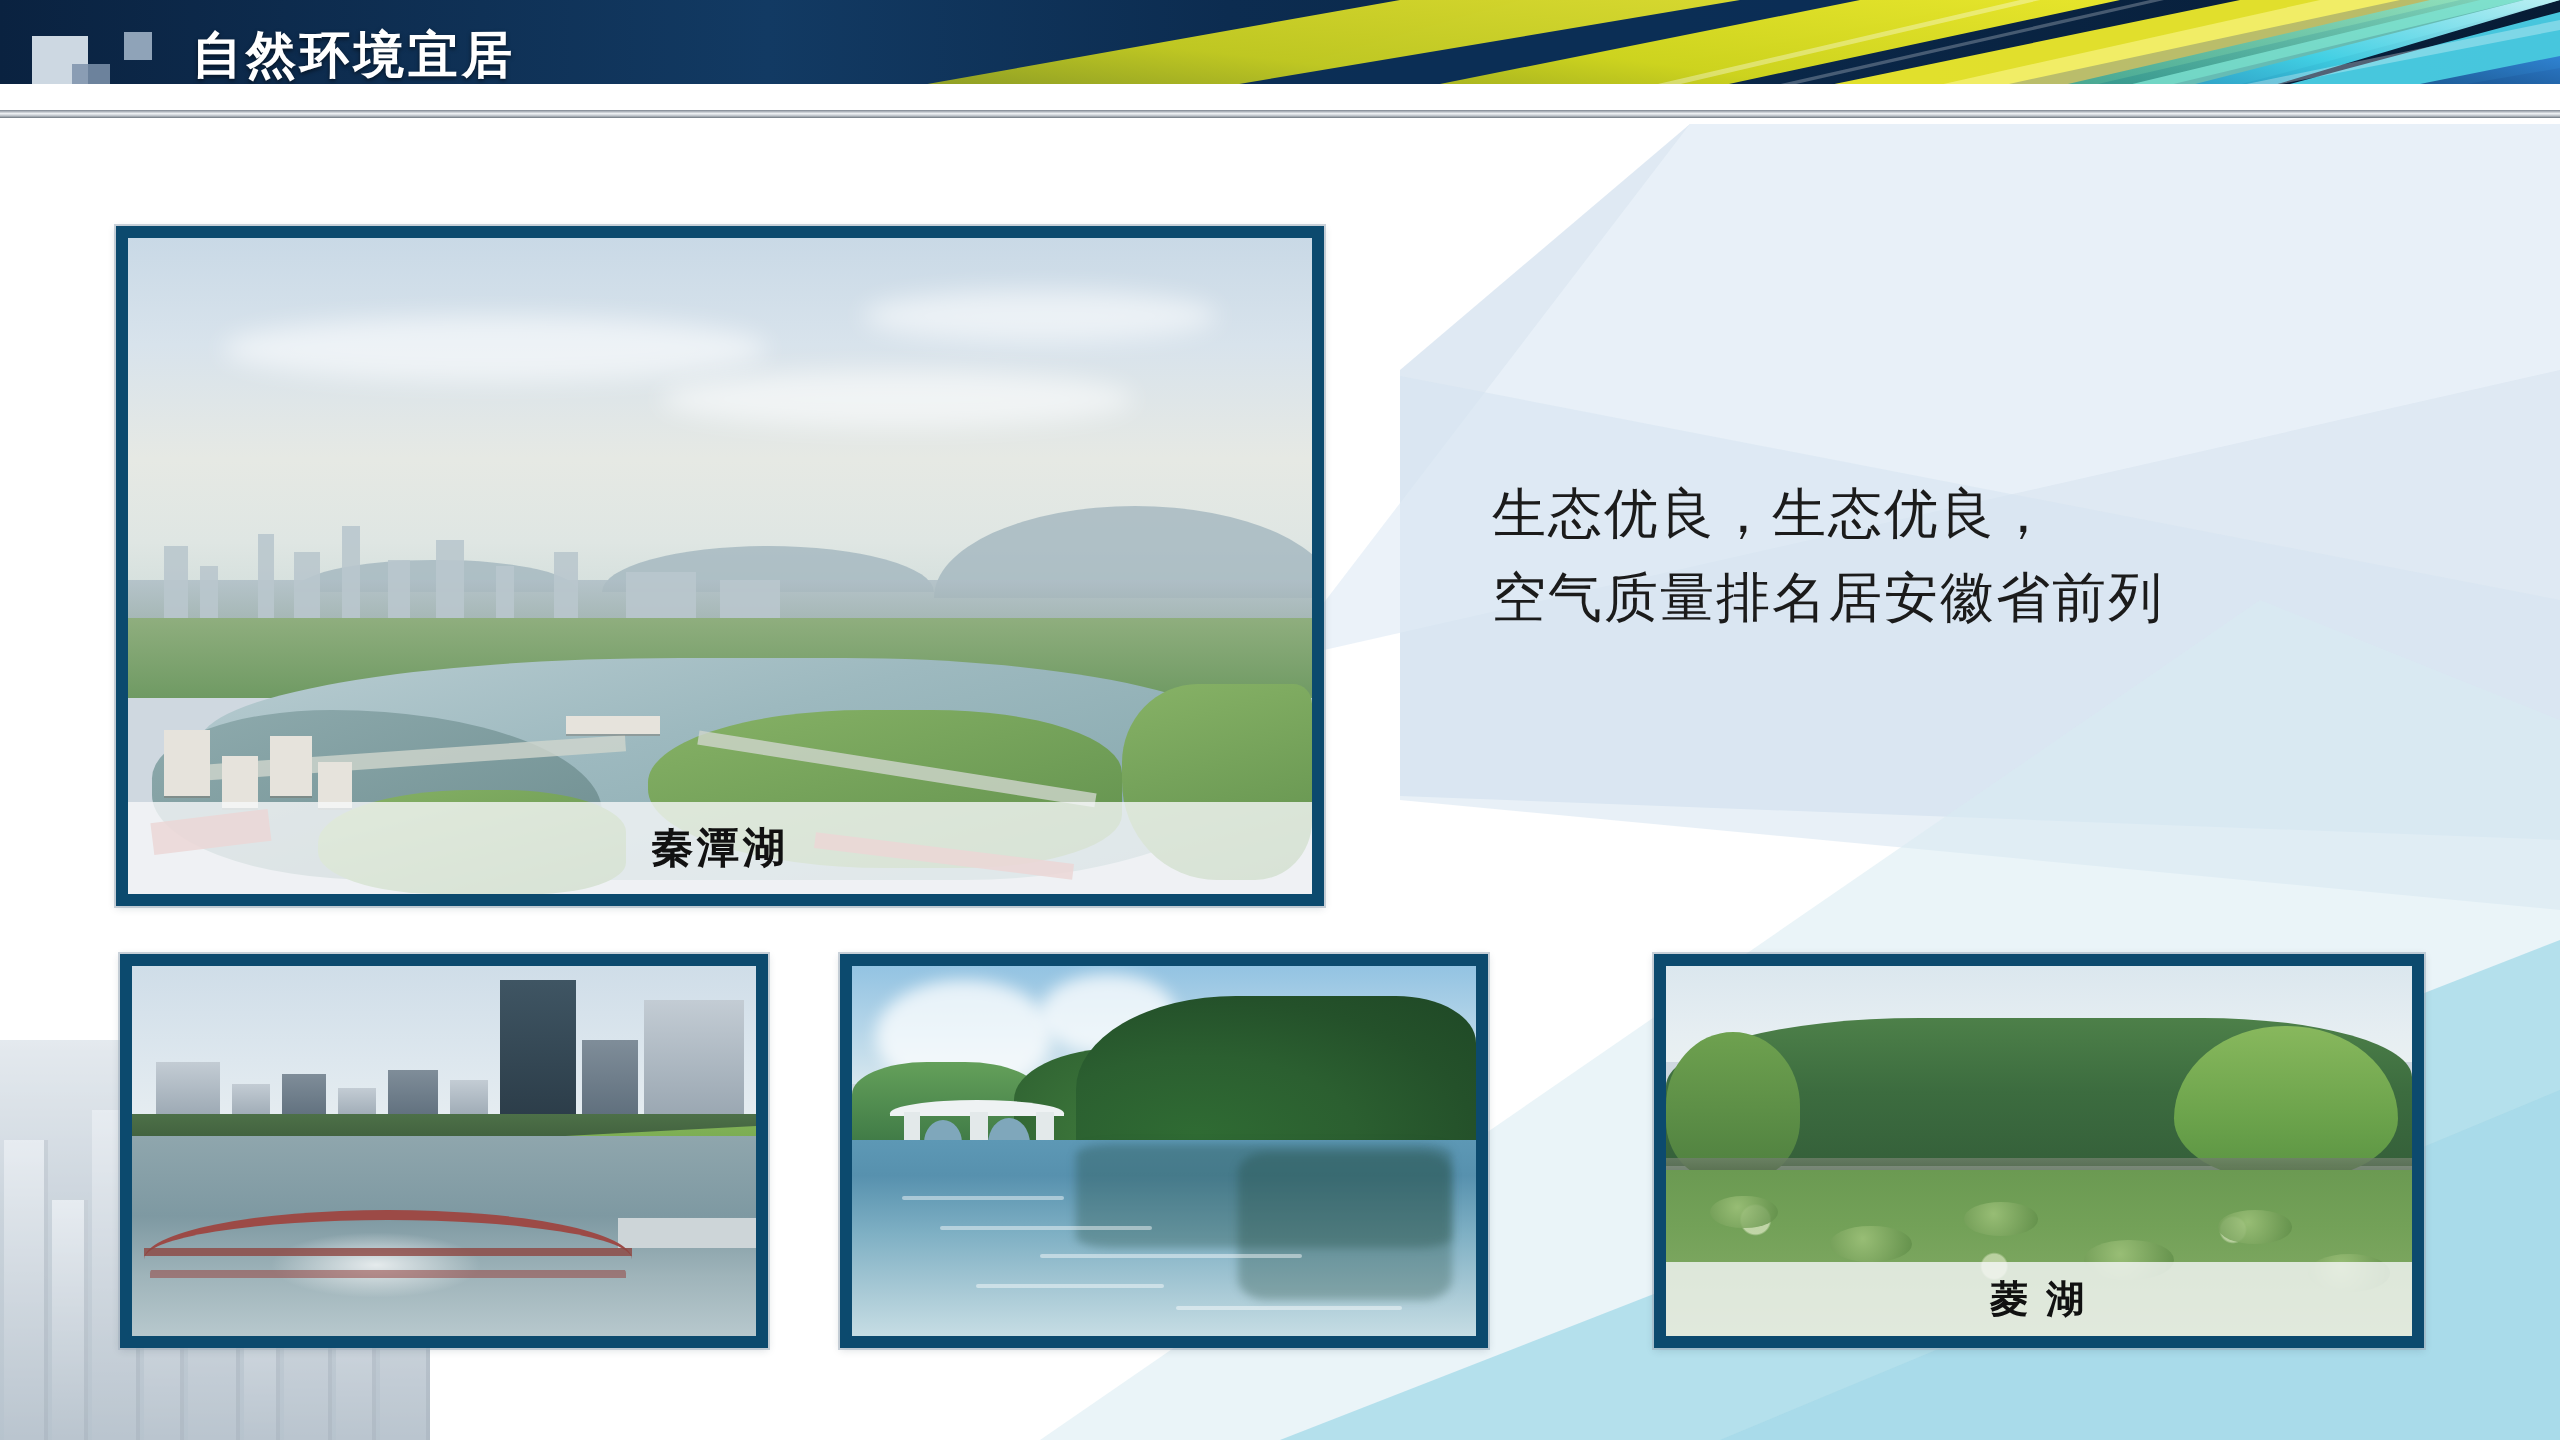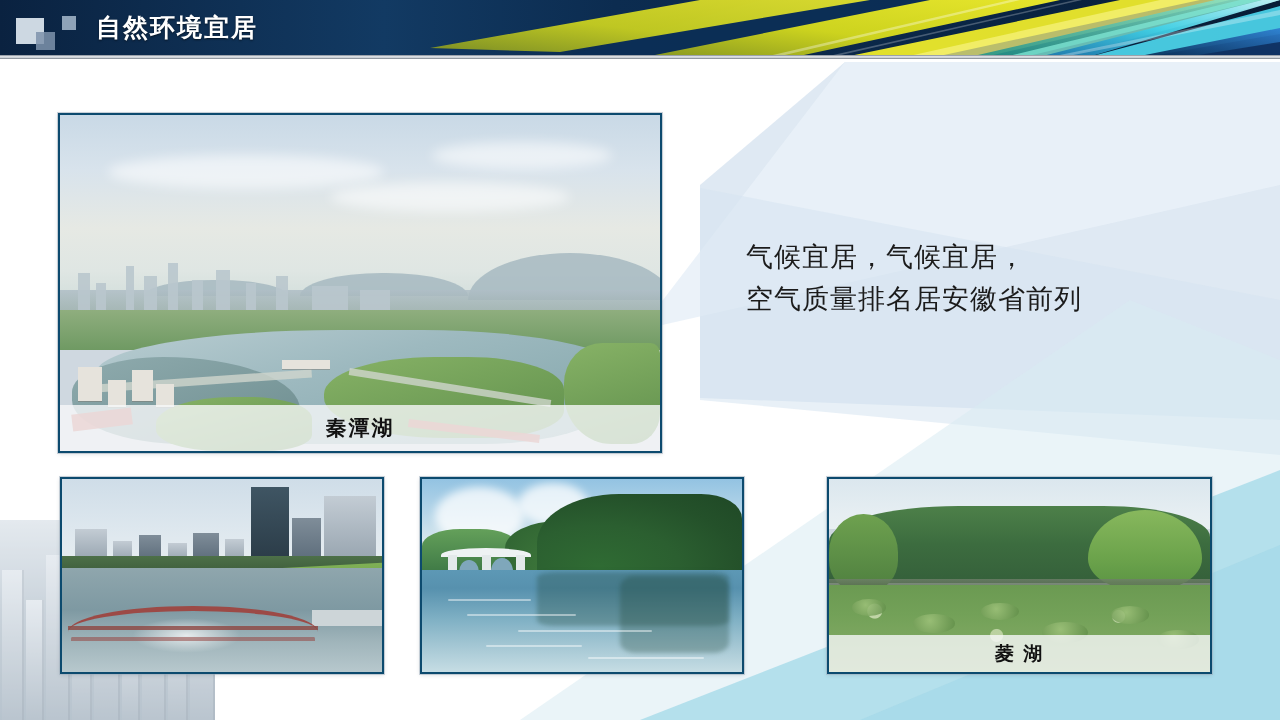--- a/index.html
+++ b/index.html
@@ -25,21 +25,21 @@
     background:
       linear-gradient(180deg,#cfd9e2 0%,#b9c6d2 22%,#9fb0bf 45%,#8fa2b2 70%,#7d93a6 100%);
   }
   .bg-photo .towers { position:absolute; inset:0; }
   .bg-photo .t {
     position:absolute; bottom:0; background:linear-gradient(180deg,#d4dde6,#8296a8);
     box-shadow:inset -2px 0 0 rgba(90,110,130,.45);
   }
 
   
-  .header { position:absolute; left:0; top:0; width:1280px; height:58px; overflow:hidden; }
+  .header { position:absolute; left:0; top:0; width:1280px; height:42px; overflow:hidden; }
   .header-bg { position:absolute; left:0; top:0; width:1280px; height:58px; }
   .header-underline {
     position:absolute; left:0; top:55px; width:1280px; height:4px;
     background:linear-gradient(180deg,#7d8590 0%,#eef1f4 45%,#b6bcc3 75%,#6d757e 100%);
   }
   .logo { position:absolute; left:10px; top:14px; width:62px; height:34px; }
   .logo .sq { position:absolute; }
   .logo .sq-a { left:6px;  top:4px;  width:28px; height:26px; background:#cdd8e2; }
   .logo .sq-b { left:26px; top:18px; width:19px; height:18px; background:#7e93ac; opacity:.85; }
   .logo .sq-c { left:52px; top:2px;  width:14px; height:14px; background:#8fa3b8; }
@@ -56,21 +56,21 @@
   }
   .text-body {
     position:absolute; left:46px; top:56px; width:500px;
     font-size:27px; line-height:42px; color:#1b1b1b; letter-spacing:1px;
     white-space:pre-line;
   }
 
   
   .photo {
     position:absolute; overflow:hidden;
-    border:2px solid #0c4a6e;
+    border:6px solid #0c4a6e;
     box-shadow:0 0 0 1px rgba(160,175,190,.55), 0 1px 4px rgba(40,60,80,.18);
     background:#cfd8e0;
   }
   .photo .scene { position:absolute; left:0; top:0; right:0; bottom:0; }
   .caption {
     position:absolute; left:0; right:0; bottom:0;
     background:rgba(246,248,249,.80);
     color:#111; font-weight:bold; text-align:center;
     letter-spacing:2px;
     display:flex; align-items:center; justify-content:center;
@@ -387,17 +387,17 @@
       <div class="leaf" style="left:56%; top:74%; width:12%; height:11%;"></div>
       <div class="leaf" style="left:74%; top:66%; width:10%; height:9%;"></div>
       <div class="leaf" style="left:86%; top:78%; width:11%; height:10%;"></div>
     </div>
     <div class="caption">
       <span>菱  湖</span>
     </div>
   </div>
 
   <div class="text-panel">
-    <div class="text-body">气候宜居，气候宜居，
+    <div class="text-body">生态优良，生态优良，
 空气质量排名居安徽省前列</div>
   </div>
 
 </div>
 
 </body></html>

